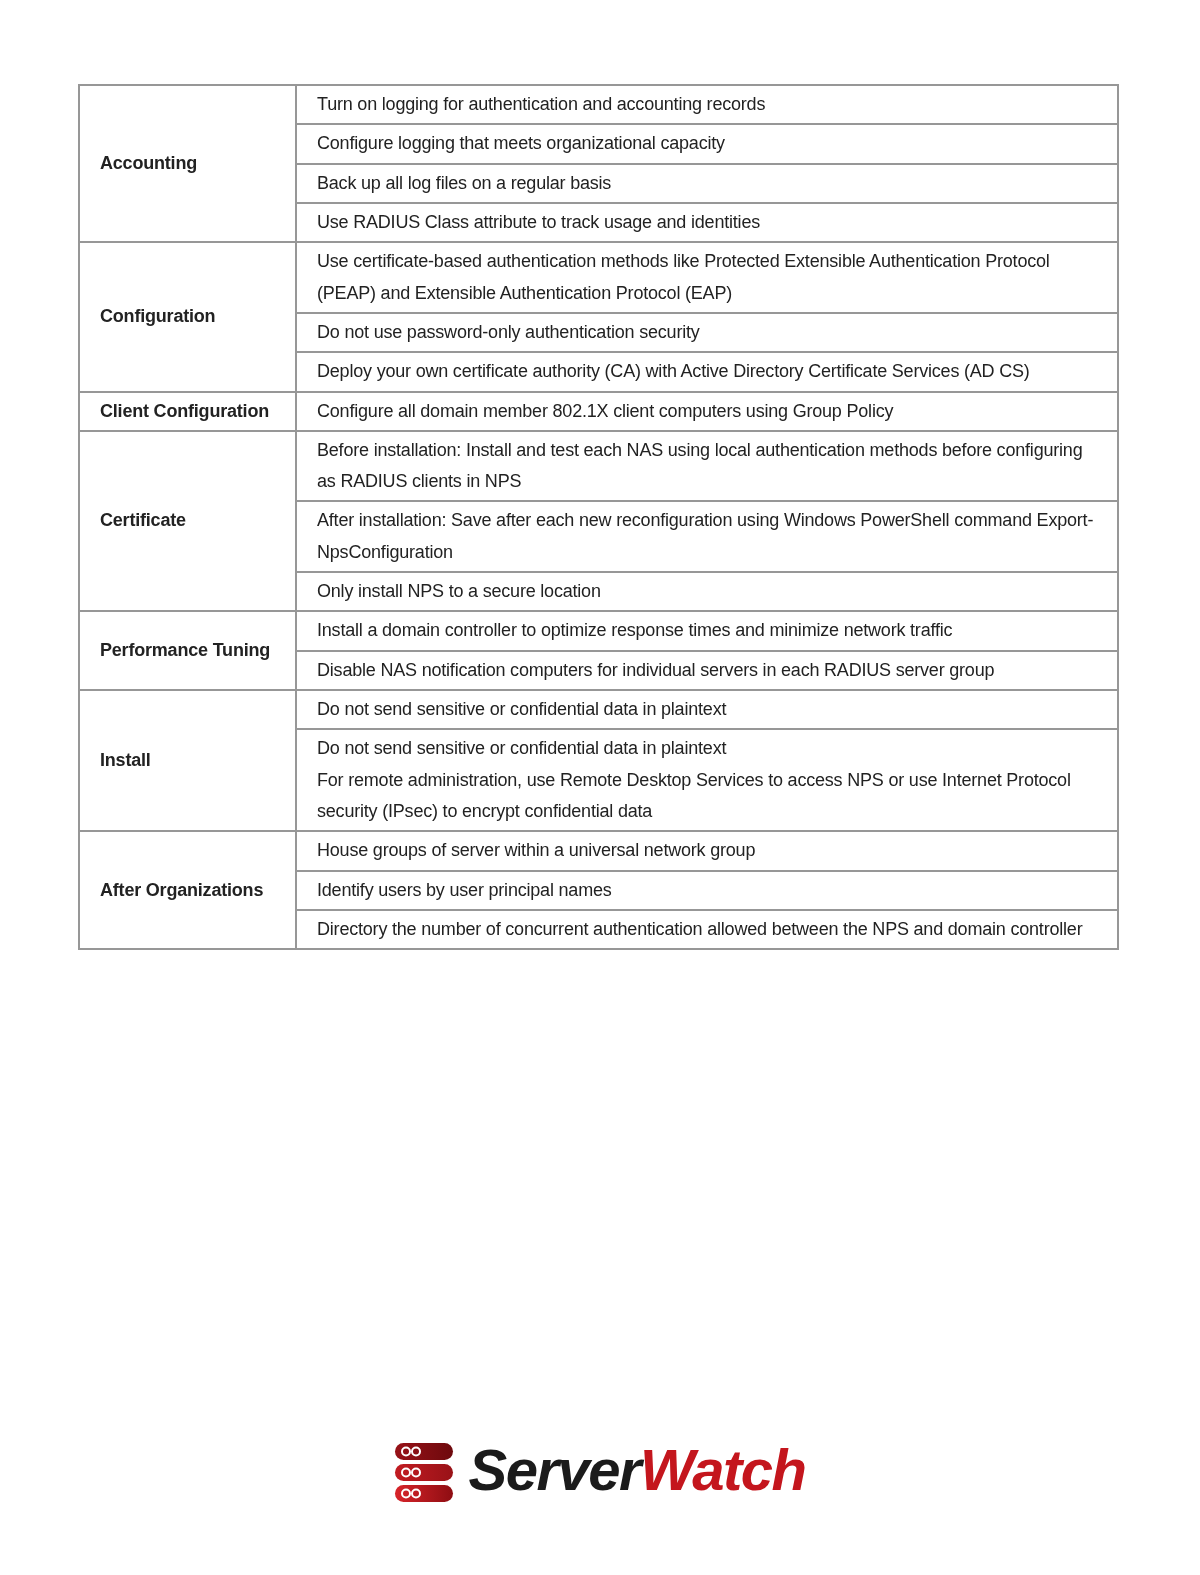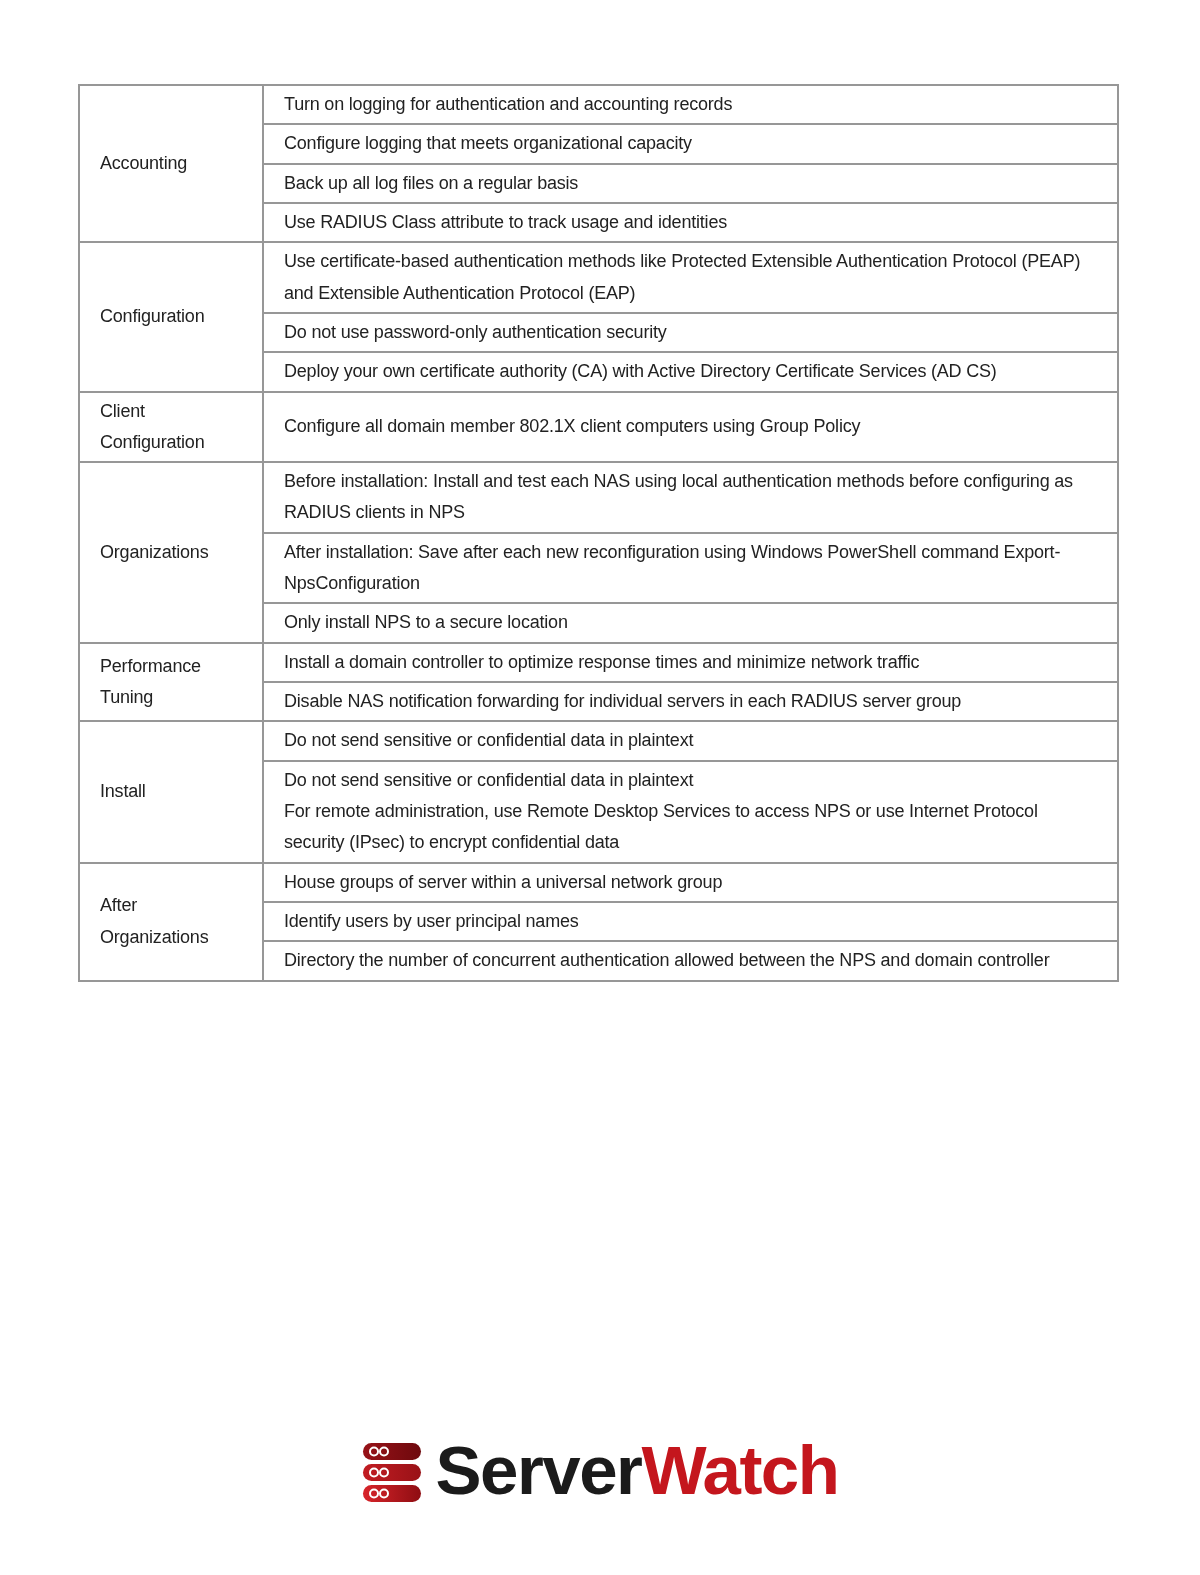--- a/index.html
+++ b/index.html
@@ -26,45 +26,46 @@
   table.bp-table td {
     border: 2px solid #979797;
     color: #222222;
     font-size: 18px;
     line-height: 1.74;
     letter-spacing: -0.2px;
     vertical-align: middle;
     padding: 3px 20px;
   }
   td.cat {
-    width: 184px;
-    font-weight: normal;
+    width: 217px;
+    font-weight: bold;
     color: #111111;
   }
   td.item {
     white-space: pre-line;
   }
   .logo {
     position: absolute;
     left: 0;
     top: 1428px;
     width: 1200px;
     height: 90px;
     display: flex;
     align-items: center;
     justify-content: center;
     gap: 14px;
   }
   .logo-icon { width: 60px; height: 62px; flex: 0 0 auto; }
   .logo-text {
-    font-size: 69px;
+    font-size: 58px;
     font-weight: bold;
     letter-spacing: -1.5px;
     line-height: 1;
     padding-bottom: 6px;
+    font-style: italic;
   }
   .logo-text .black-part { color: #1b1b1b; }
   .logo-text .red-part { color: #c4161d; }
 </style>
 </head>
 <body>
 
 <div class="page">
 
   <table class="bp-table">
@@ -94,36 +95,36 @@
       <tr>
         <td class="item">Deploy your own certificate authority (CA) with Active Directory Certificate Services (AD CS)</td>
       </tr>
 
       <tr>
         <td class="cat">Client Configuration</td>
         <td class="item">Configure all domain member 802.1X client computers using Group Policy</td>
       </tr>
 
       <tr>
-        <td class="cat" rowspan="3">Organizations</td>
+        <td class="cat" rowspan="3">Certificate</td>
         <td class="item">Before installation: Install and test each NAS using local authentication methods before configuring as RADIUS clients in NPS</td>
       </tr>
       <tr>
         <td class="item">After installation: Save after each new reconfiguration using Windows PowerShell command Export-NpsConfiguration</td>
       </tr>
       <tr>
         <td class="item">Only install NPS to a secure location</td>
       </tr>
 
       <tr>
         <td class="cat" rowspan="2">Performance Tuning</td>
         <td class="item">Install a domain controller to optimize response times and minimize network traffic</td>
       </tr>
       <tr>
-        <td class="item">Disable NAS notification forwarding for individual servers in each RADIUS server group</td>
+        <td class="item">Disable NAS notification computers for individual servers in each RADIUS server group</td>
       </tr>
 
       <tr>
         <td class="cat" rowspan="2">Install</td>
         <td class="item">Do not send sensitive or confidential data in plaintext</td>
       </tr>
       <tr>
         <td class="item">Do not send sensitive or confidential data in plaintext
 For remote administration, use Remote Desktop Services to access NPS or use Internet Protocol security (IPsec) to encrypt confidential data</td>
       </tr>

